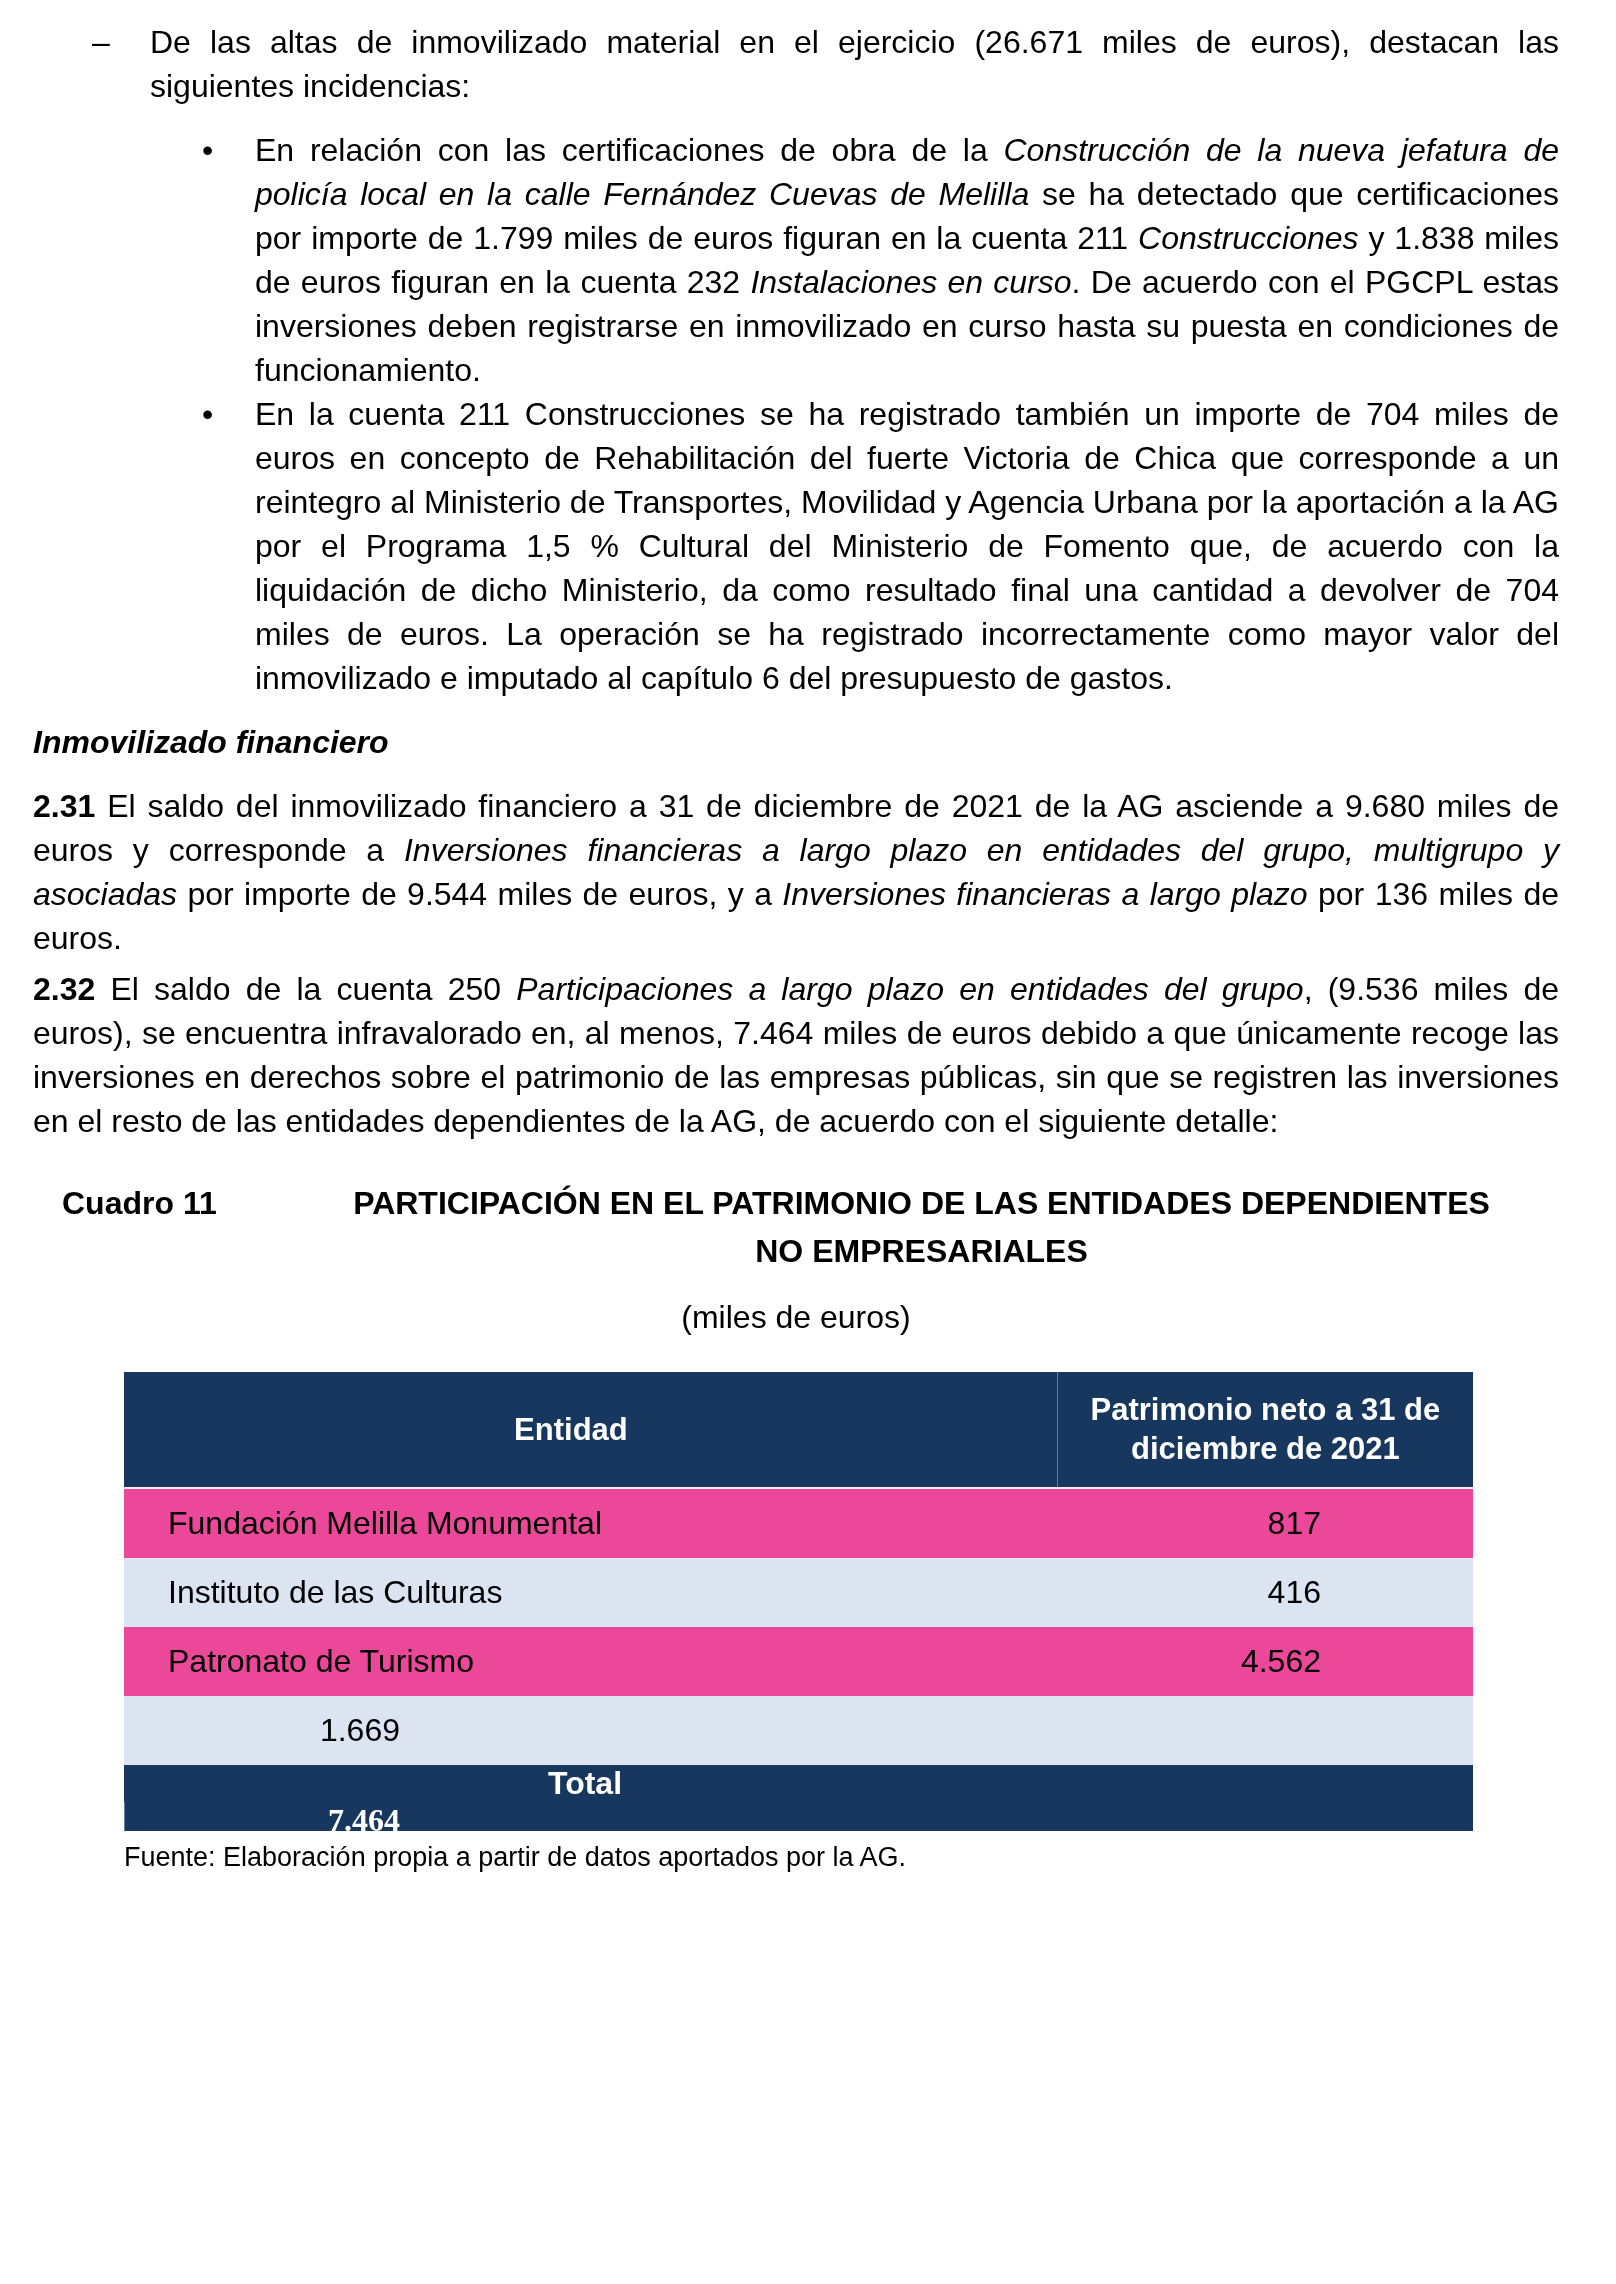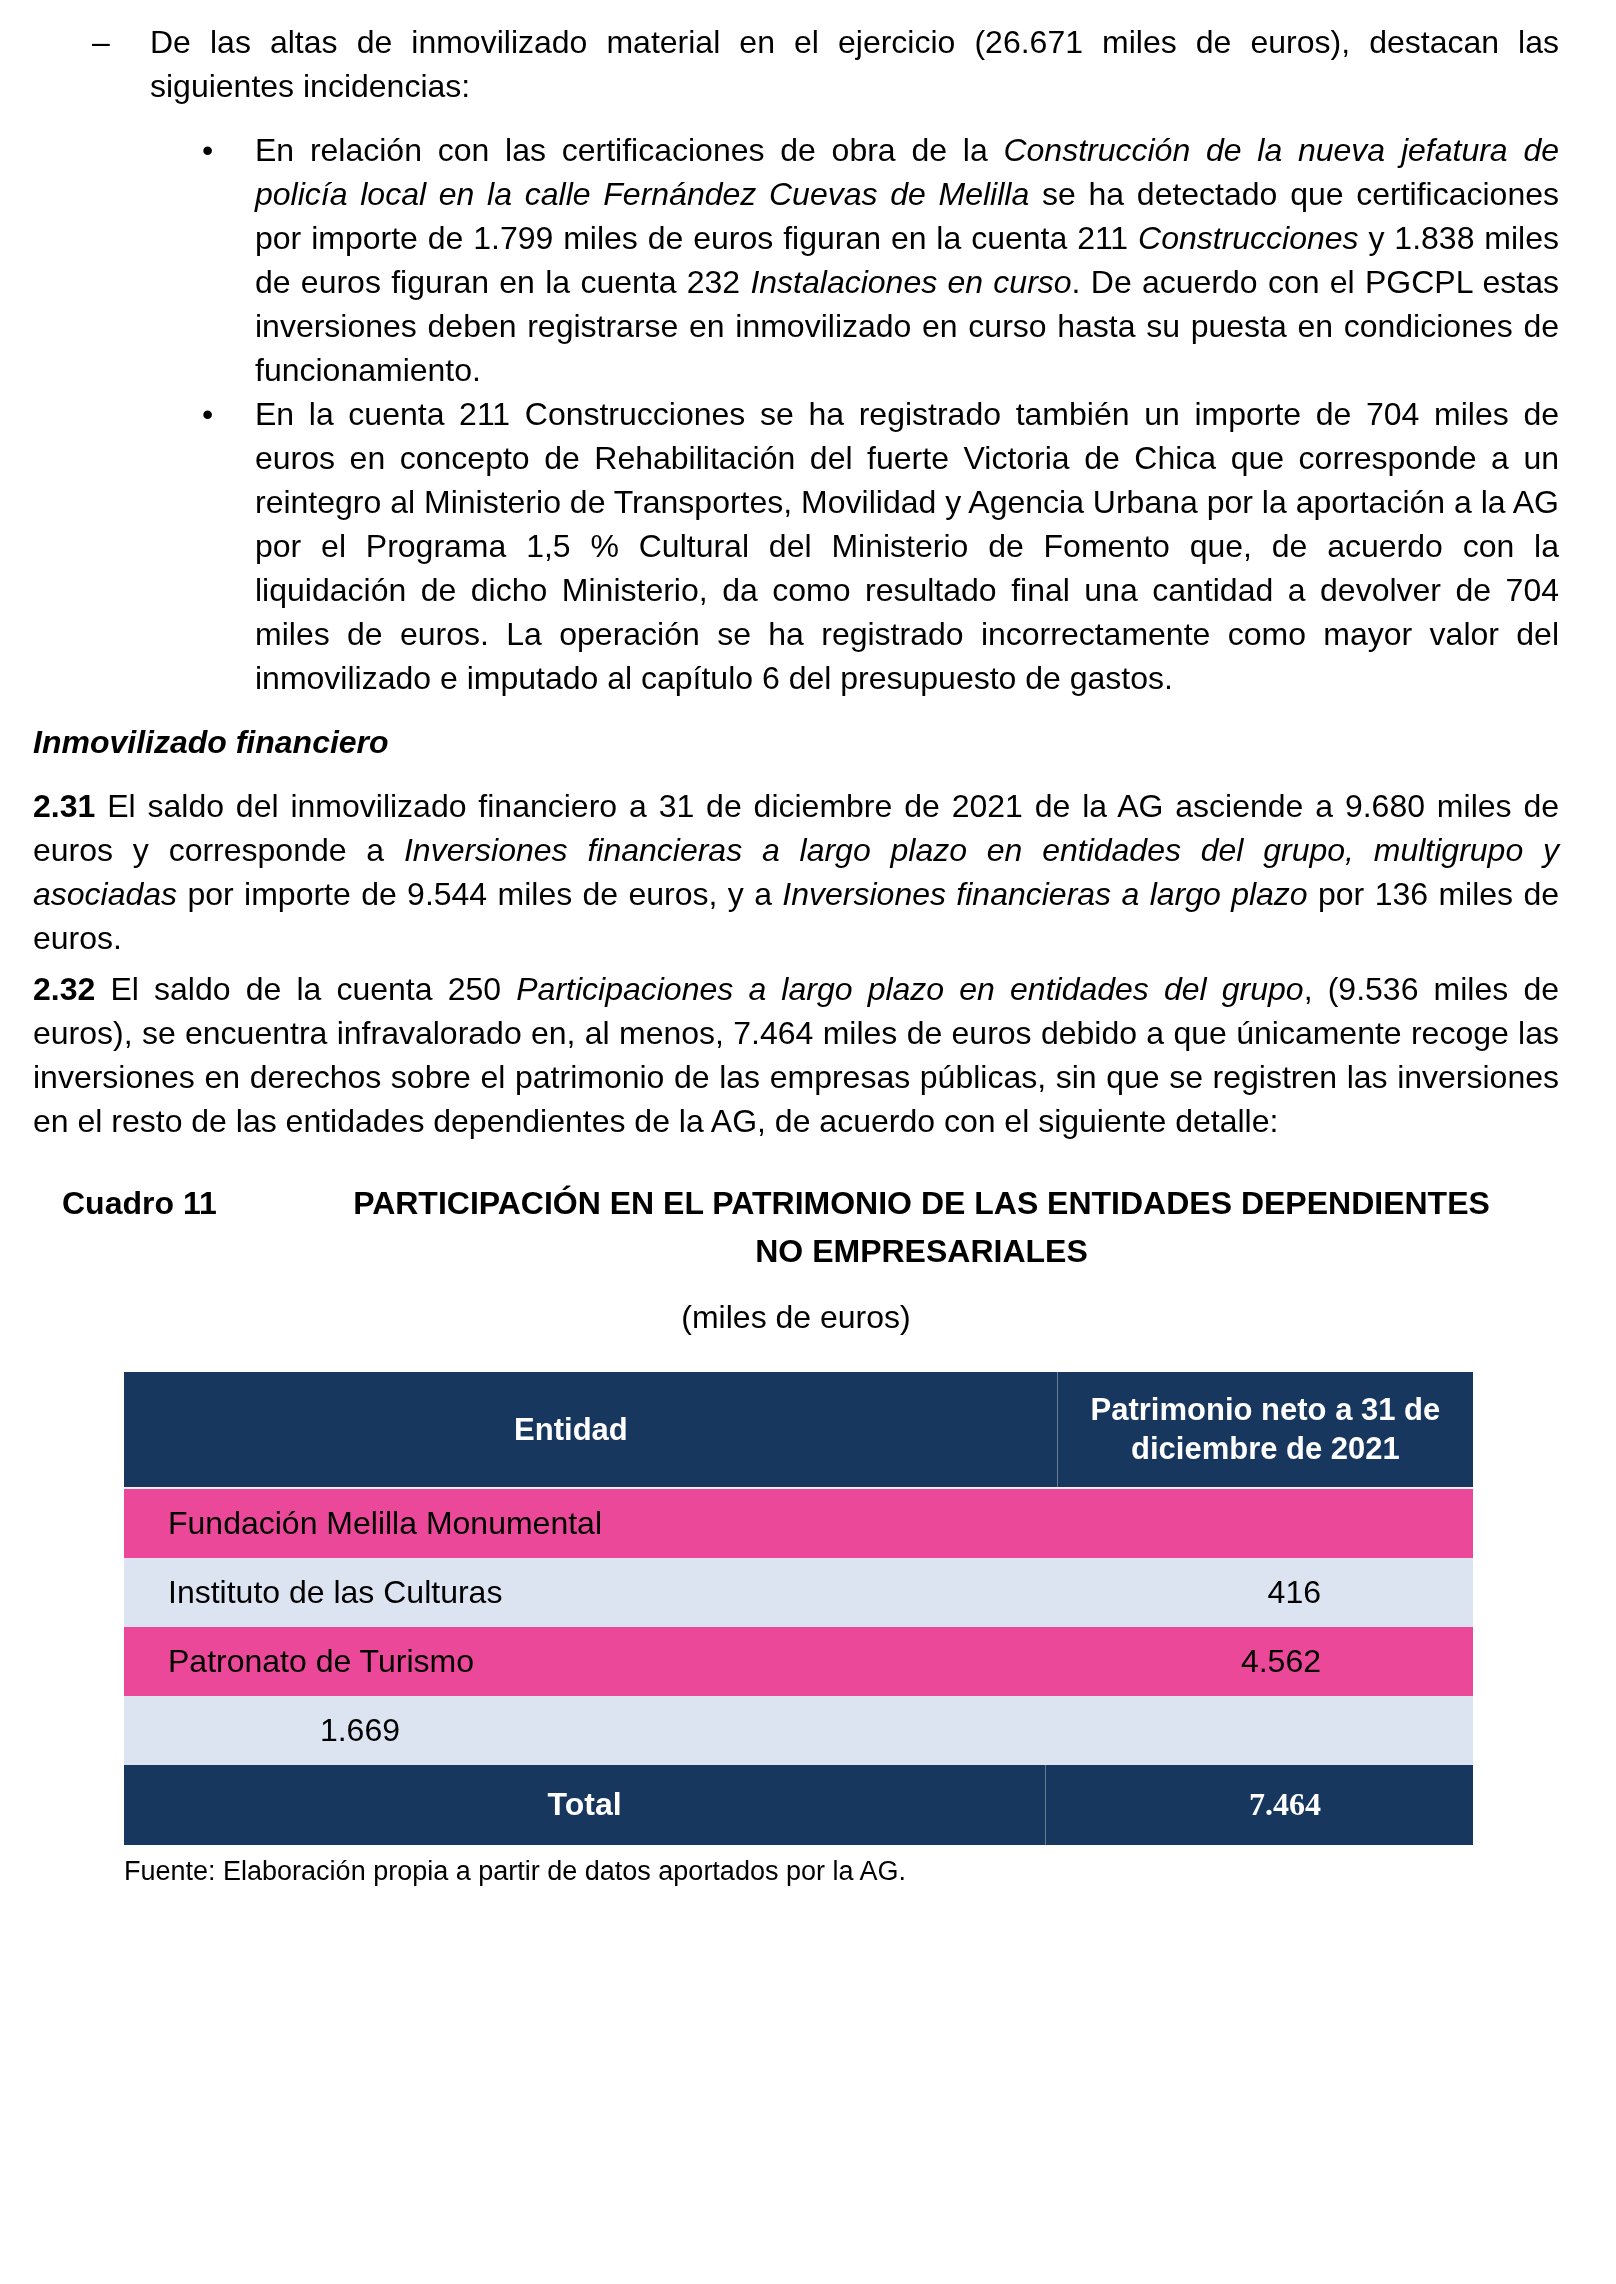--- a/index.html
+++ b/index.html
@@ -45,21 +45,21 @@
     display:flex;background:var(--navy);color:#fff;font-weight:bold;
     min-height:117px;border-bottom:2.5px solid #EFEFEF;box-sizing:border-box;
     font-size:31px;line-height:39px;gap:39px;
   }
   .t-header .c1,.t-header .c2{display:flex;align-items:center;justify-content:center;text-align:center;}
   .t-header .c2{border-left:1.6px solid rgba(255,255,255,0.35);padding:8.2px 20px;}
   .t-row{display:flex;height:69px;align-items:center;background:#ec4899;}
   .t-body .t-row:nth-child(even){background:var(--light);}
   .ec{padding-left:44px;}
   .num{text-align:right;padding-right:152px;}
-  .t-total{display:flex;height:80px;background:var(--navy);color:#fff;font-weight:bold;}
+  .t-total{display:flex;height:66px;background:var(--navy);color:#fff;font-weight:bold;flex-direction:column;}
   .t-total .c1{display:flex;align-items:center;justify-content:center;text-align:center;}
   .t-total .c2{display:flex;align-items:center;justify-content:flex-end;border-left:1.6px solid rgba(255,255,255,0.35);font-family:Liberation Serif, serif;}
 
   .source{margin:8.2px 0 0 91px;font-size:27px;line-height:36px;text-align:left;}
 </style>
 </head>
 <body>
 
 <div class="page">
   <div class="content">
@@ -93,20 +93,21 @@
     <div class="units">(miles de euros)</div>
 
     <div class="table">
       <div class="t-header">
         <div class="c1">Entidad</div>
         <div class="c2">Patrimonio neto a 31 de diciembre de 2021</div>
       </div>
       <div class="t-body">
           <div class="t-row">
             <div class="c1 ec">Fundación Melilla Monumental</div>
+            <div class="c2 num">817</div>
           </div>
           <div class="t-row">
             <div class="c1 ec">Instituto de las Culturas</div>
             <div class="c2 num">416</div>
           </div>
           <div class="t-row">
             <div class="c1 ec">Patronato de Turismo</div>
             <div class="c2 num">4.562</div>
           </div>
           <div class="t-row">

